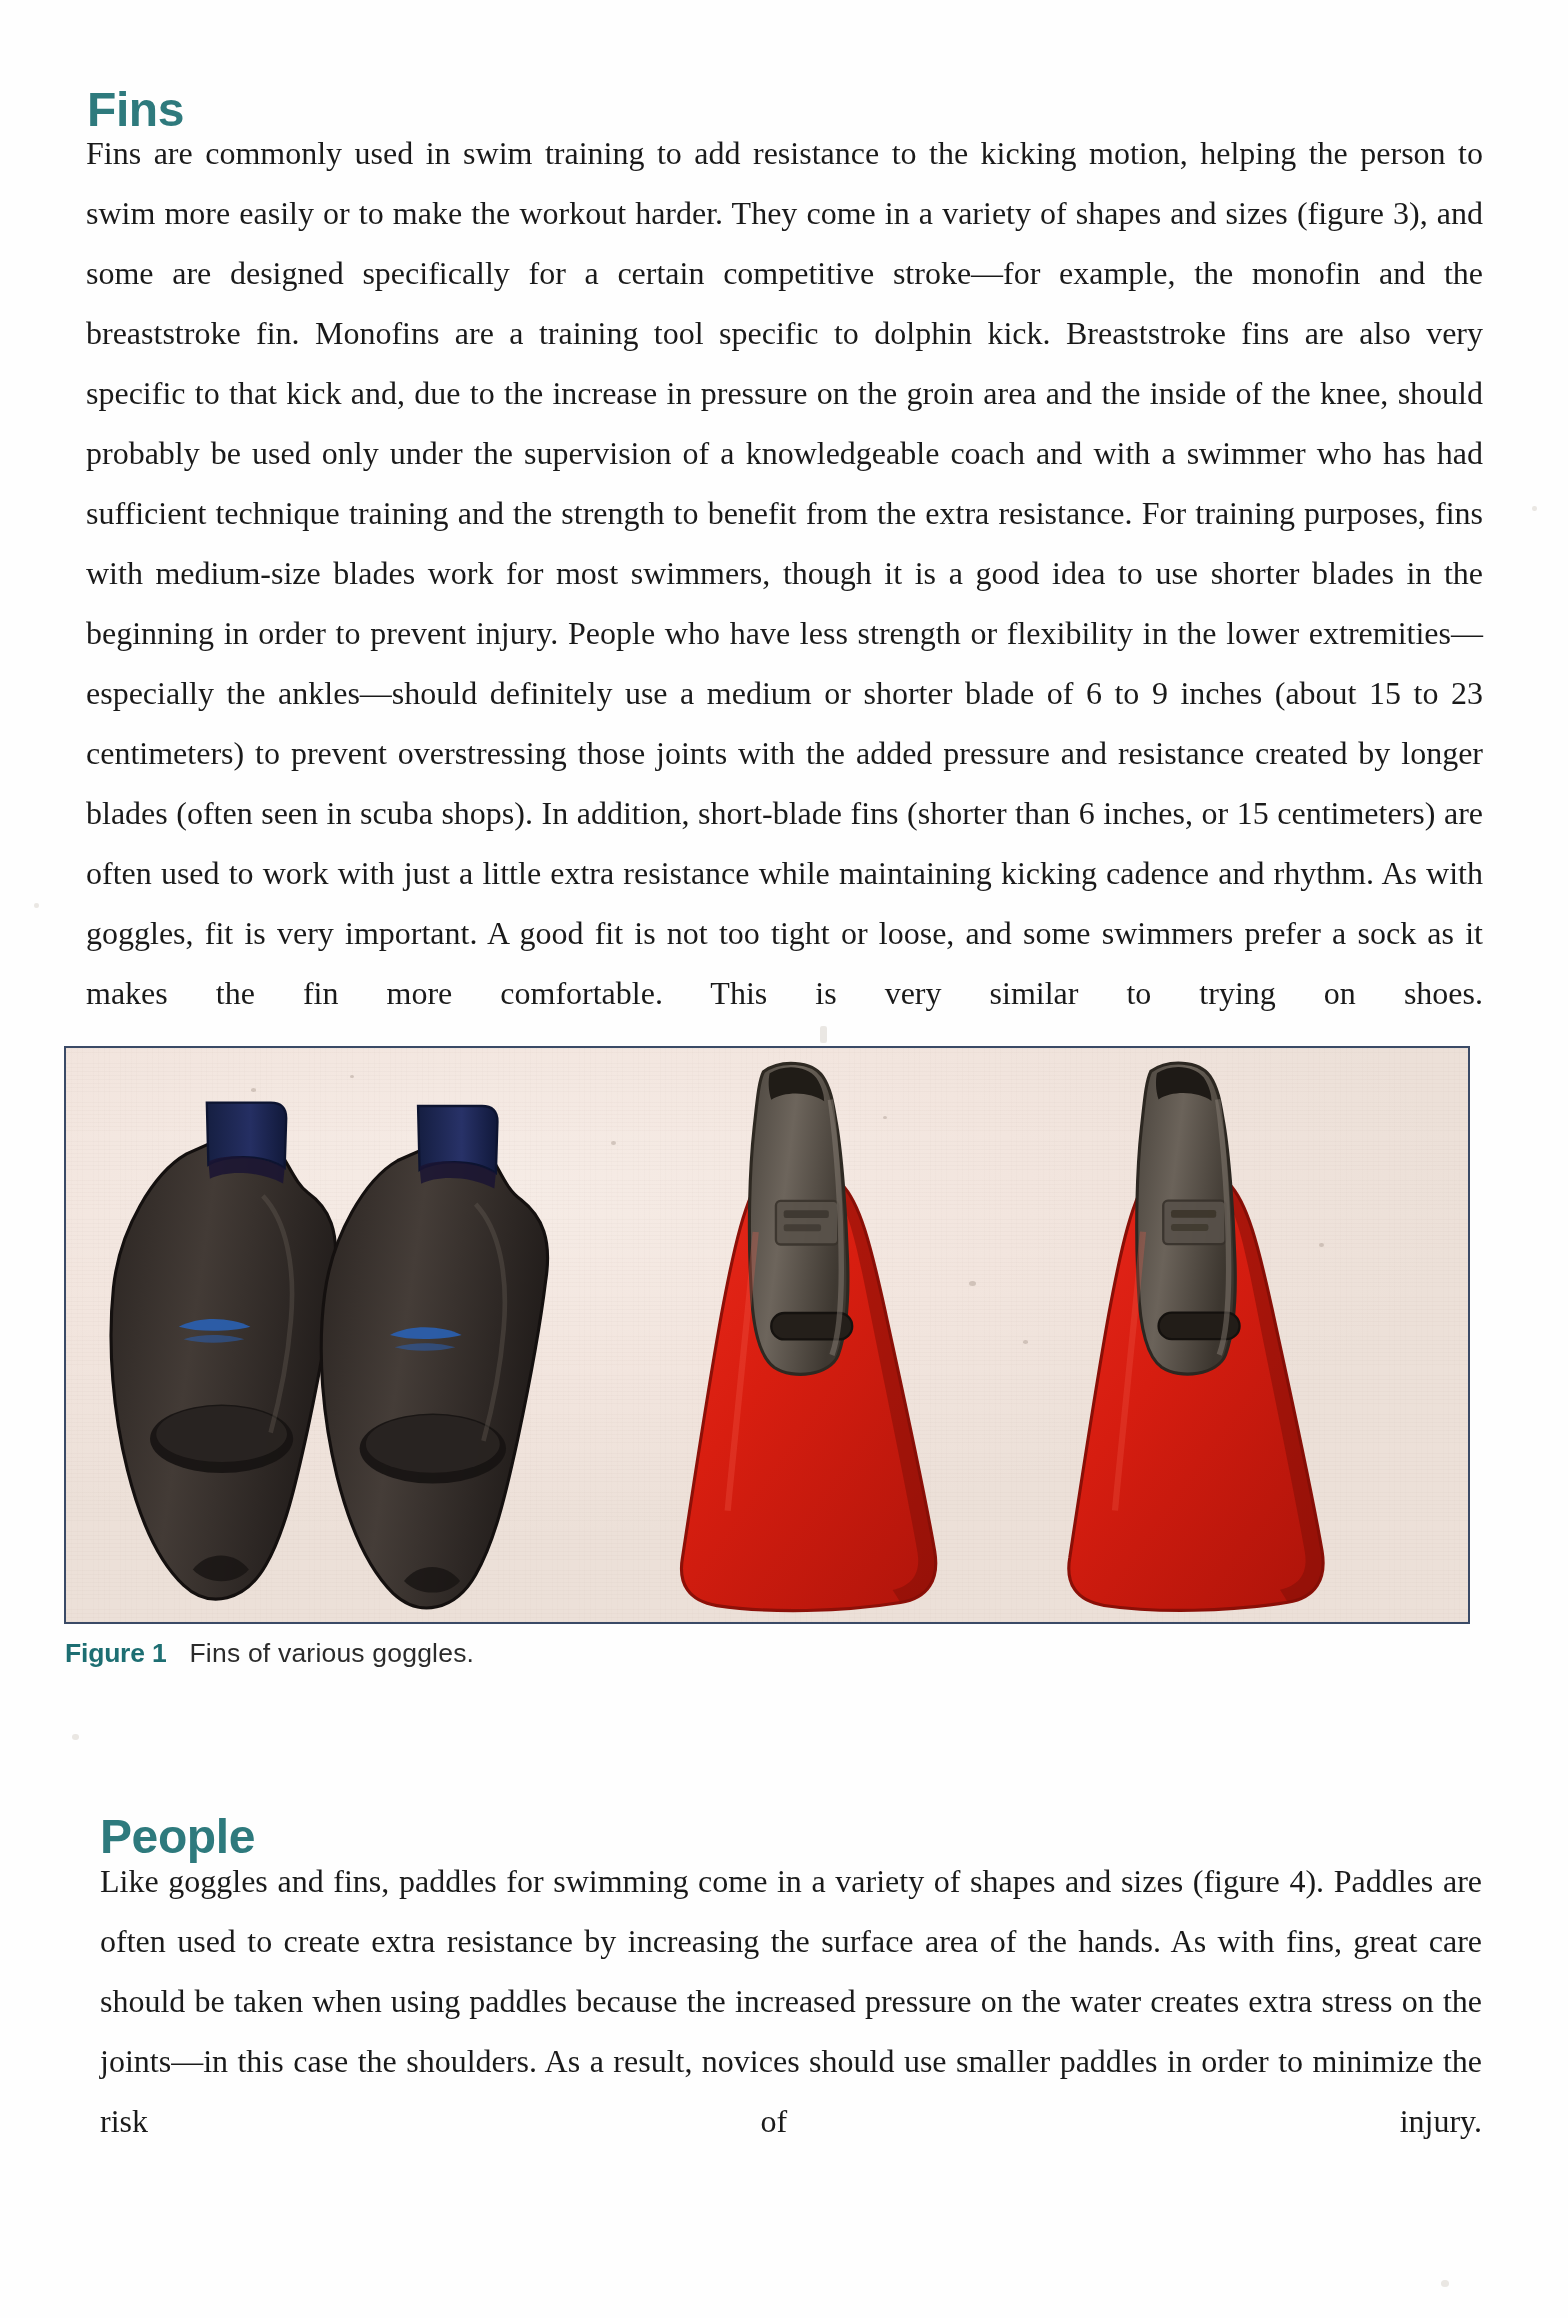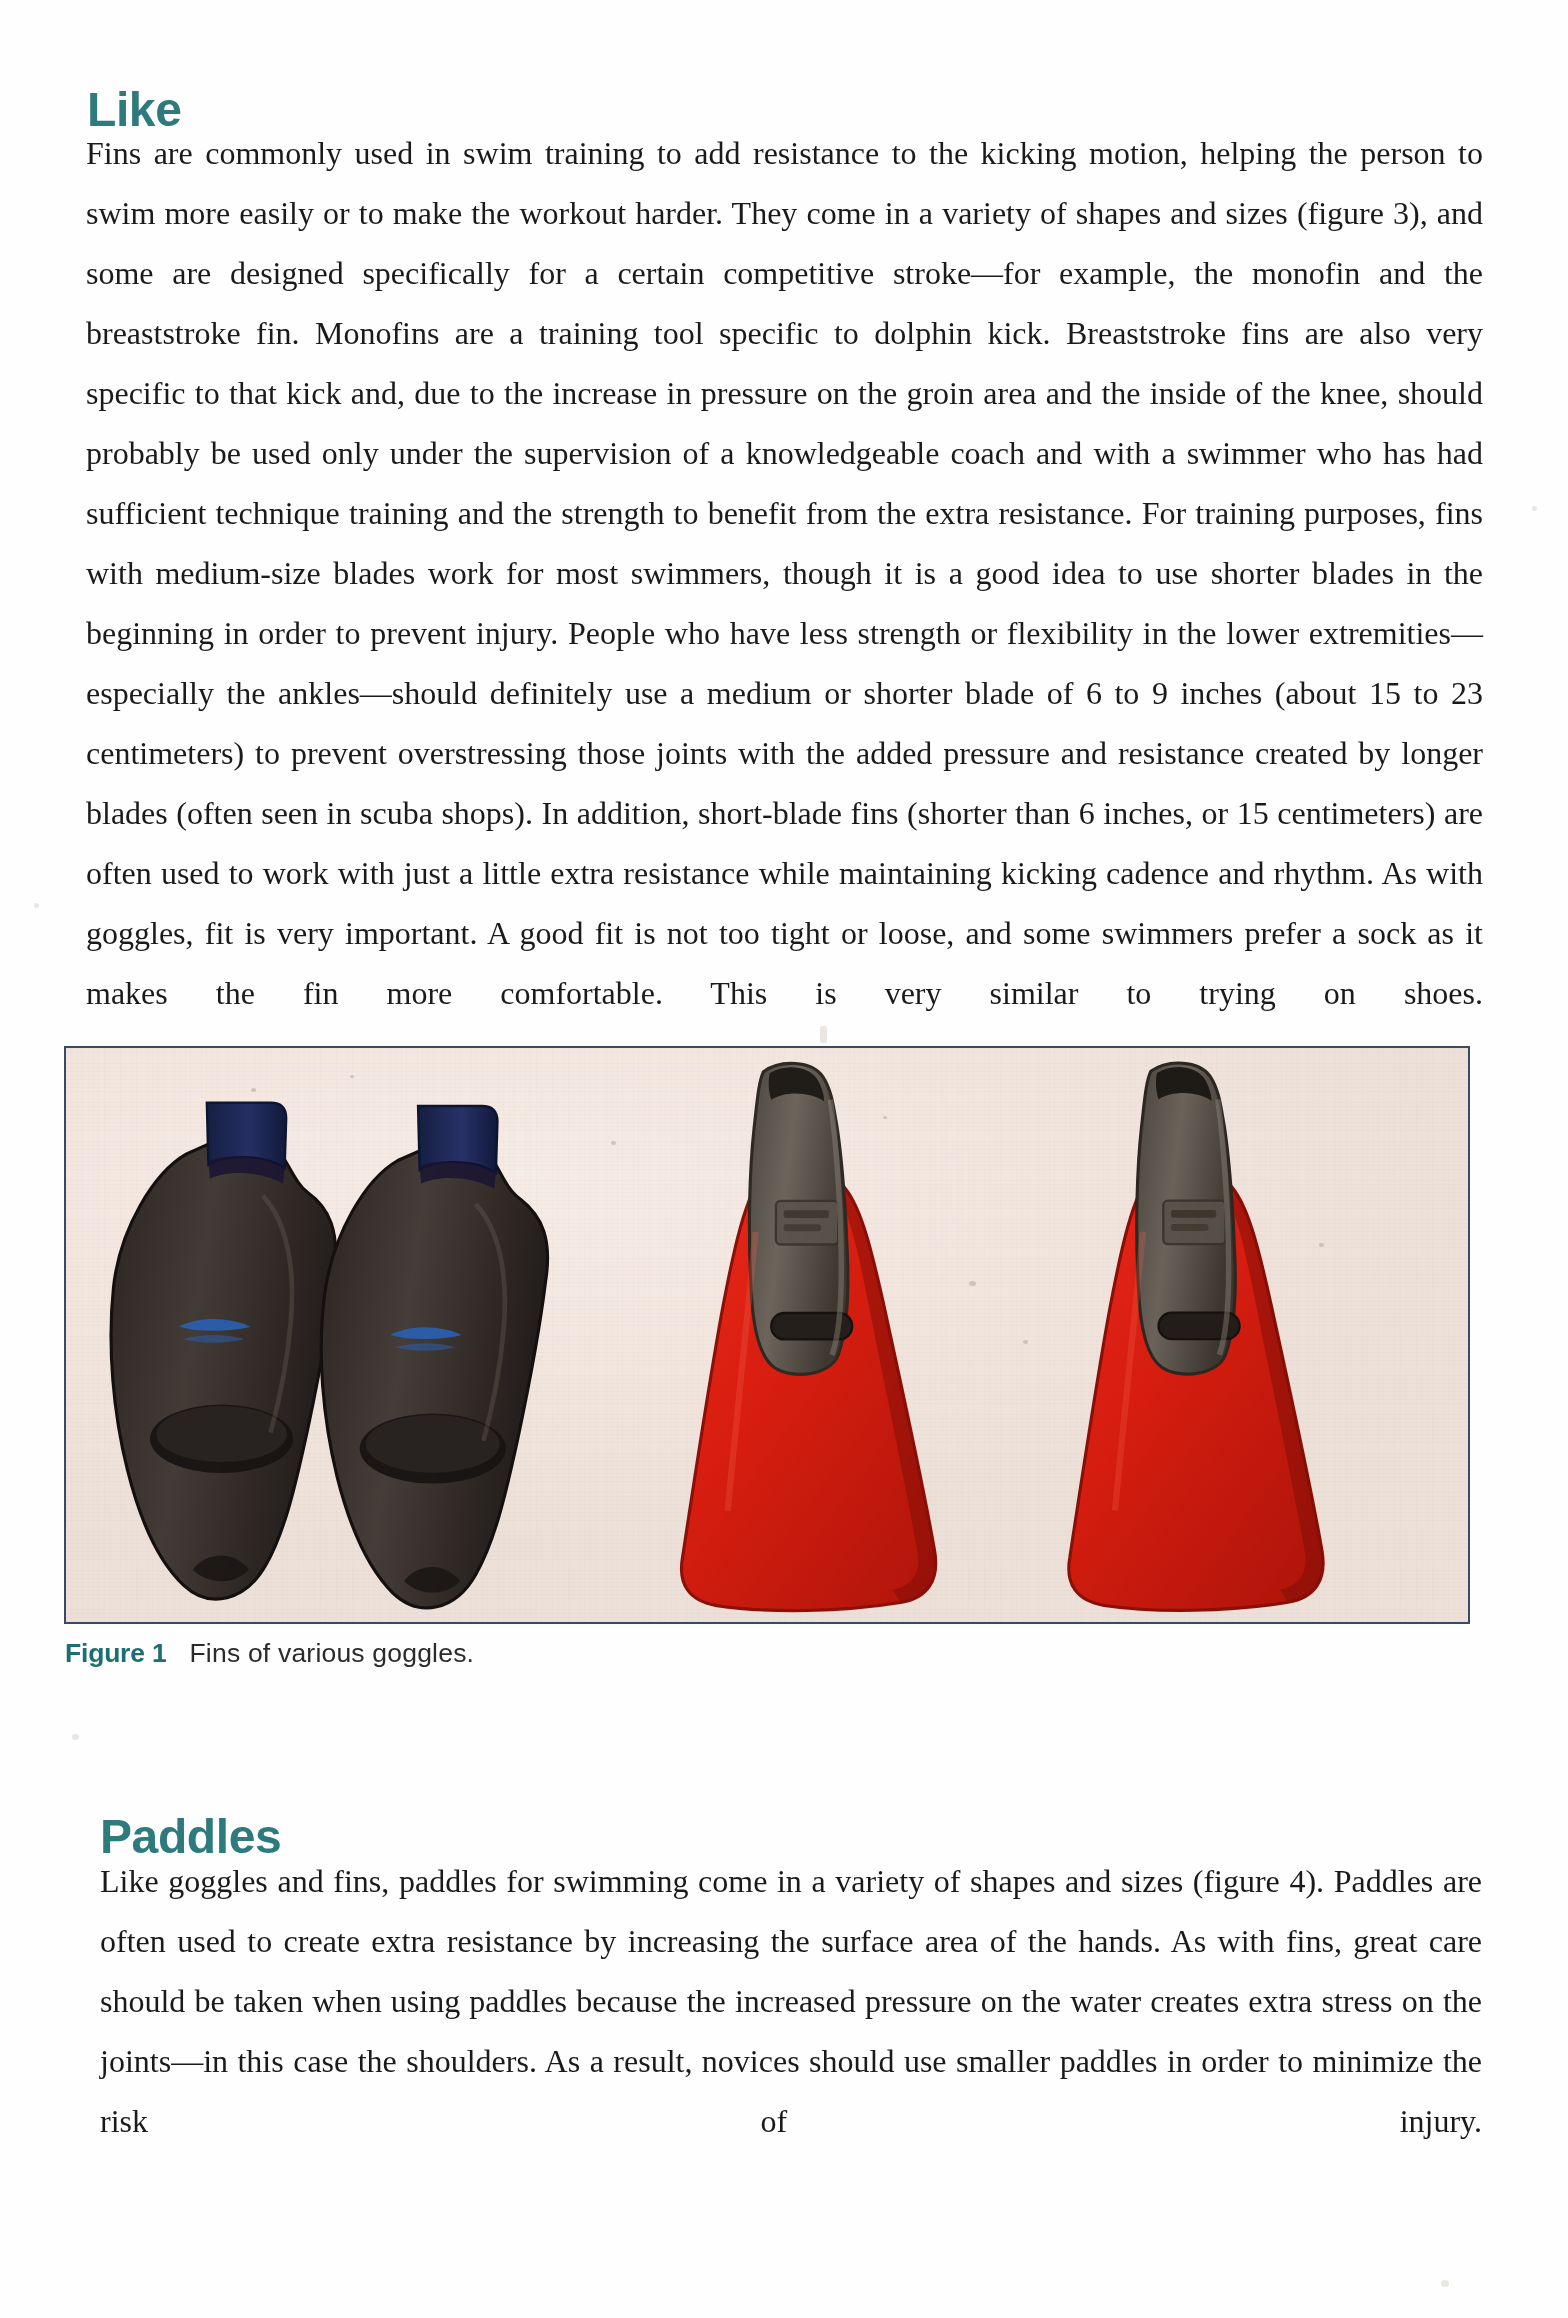--- a/index.html
+++ b/index.html
@@ -137,21 +137,21 @@
     color: #2b2b2b;
     margin-left: 23px;
     letter-spacing: 0.2px;
   }
 </style>
 </head>
 <body>
 
 <div class="page">
 
-  <h1 class="section-heading" id="heading-fins">Like</h1>
+  <h1 class="section-heading" id="heading-fins">Fins</h1>
 
   <div class="body-text" id="para-fins">
     <p>Fins are commonly used in swim training to add resistance to the kicking motion, helping the person to swim more easily or to make the workout harder. They come in a variety of shapes and sizes (figure 3), and some are designed specifically for a certain competitive stroke—for example, the monofin and the breaststroke fin. Monofins are a training tool specific to dolphin kick. Breaststroke fins are also very specific to that kick and, due to the increase in pressure on the groin area and the inside of the knee, should probably be used only under the supervision of a knowledgeable coach and with a swimmer who has had sufficient technique training and the strength to benefit from the extra resistance. For training purposes, fins with medium-size blades work for most swimmers, though it is a good idea to use shorter blades in the beginning in order to prevent injury. People who have less strength or flexibility in the lower extremities—especially the ankles—should definitely use a medium or shorter blade of 6 to 9 inches (about 15 to 23 centimeters) to prevent overstressing those joints with the added pressure and resistance created by longer blades (often seen in scuba shops). In addition, short-blade fins (shorter than 6 inches, or 15 centimeters) are often used to work with just a little extra resistance while maintaining kicking cadence and rhythm. As with goggles, fit is very important. A good fit is not too tight or loose, and some swimmers prefer a sock as it makes the fin more comfortable. This is very similar to trying on shoes.</p>
   </div>
 
   <div id="figure-block">
     <div id="figure-photo">
       <div class="photo-grain"></div>
 
       <div class="photo-dust" style="left:185px;top:40px;width:5.4px;height:3.9px;"></div>
@@ -335,21 +335,21 @@
         <path d="M300 66 C 308 126, 314 214, 314 284 C 314 334, 310 372, 302 394" fill="none" stroke="#988e84" stroke-width="7" opacity=".4"></path>
         <path d="M204 236 C 194 336, 180 466, 168 594" fill="none" stroke="#f25e4d" stroke-width="8" opacity=".28"></path>
       </svg>
     </div>
   </div>
 
   <div id="figure-caption">
     <span class="cap-label">Figure 1</span><span class="cap-text">Fins of various goggles.</span>
   </div>
 
-  <h1 class="section-heading" id="heading-paddles">Paddles</h1>
+  <h1 class="section-heading" id="heading-paddles">People</h1>
 
   <div class="body-text" id="para-paddles">
     <p>Like goggles and fins, paddles for swimming come in a variety of shapes and sizes (figure 4). Paddles are often used to create extra resistance by increasing the surface area of the hands. As with fins, great care should be taken when using paddles because the increased pressure on the water creates extra stress on the joints—in this case the shoulders. As a result, novices should use smaller paddles in order to minimize the risk of injury.</p>
   </div>
 
   <div class="scan-speck" style="left:820px;top:1026px;width:7px;height:17px;border-radius:2.3px;"></div>
   <div class="scan-speck" style="left:72px;top:1734px;width:7px;height:6.2px;"></div>
   <div class="scan-speck" style="left:1441px;top:2280px;width:7.8px;height:7px;"></div>
   <div class="scan-speck" style="left:34px;top:903px;width:5.4px;height:4.7px;"></div>
   <div class="scan-speck" style="left:1532px;top:506px;width:4.7px;height:4.7px;"></div>

